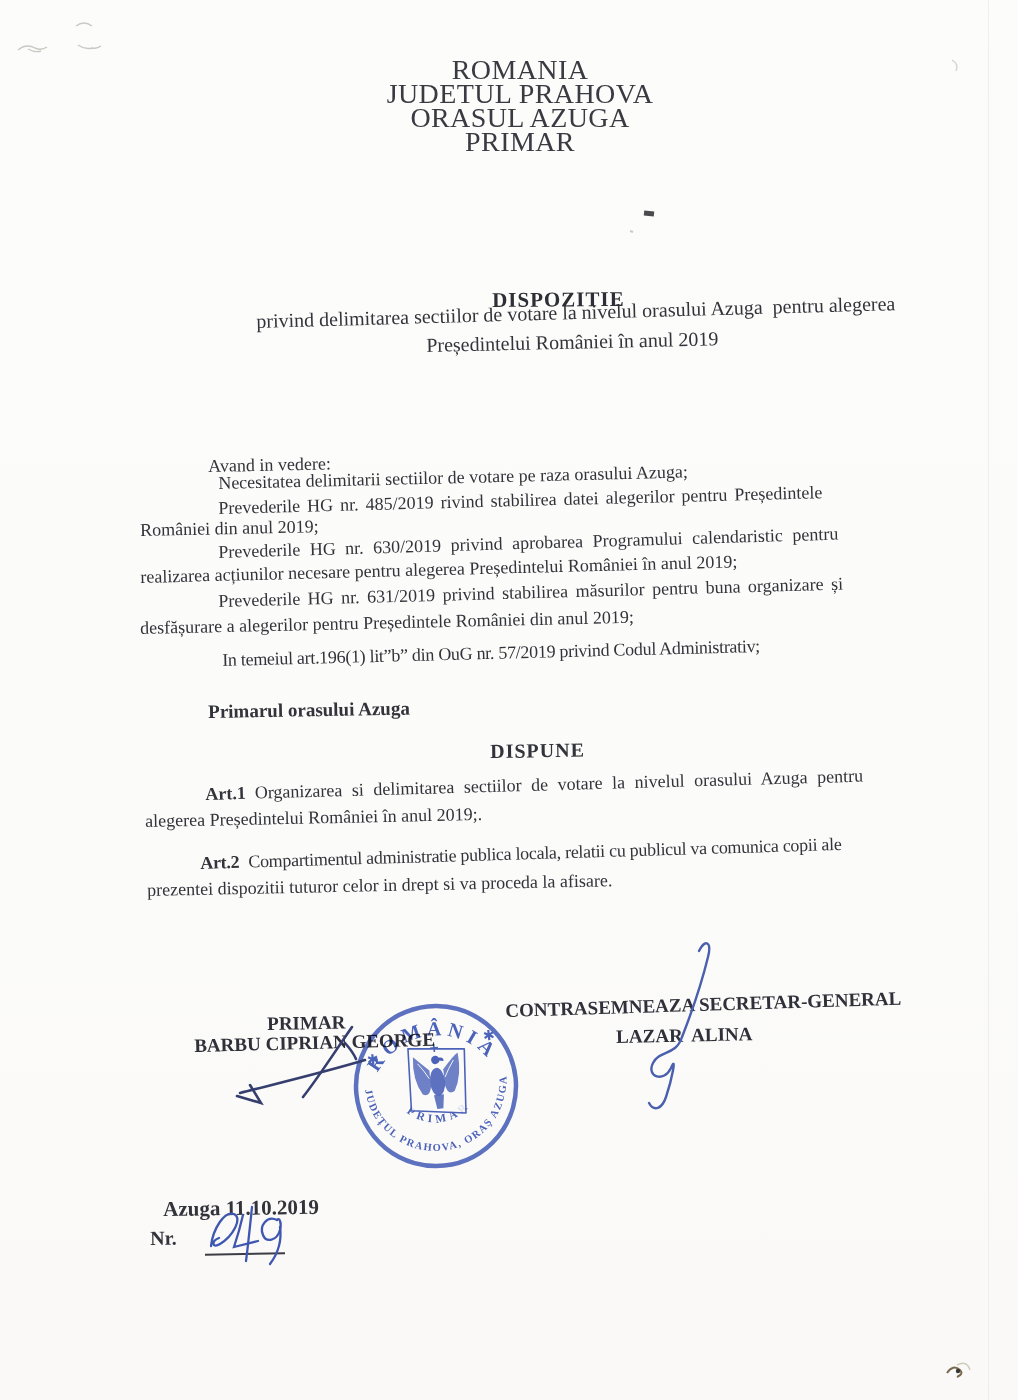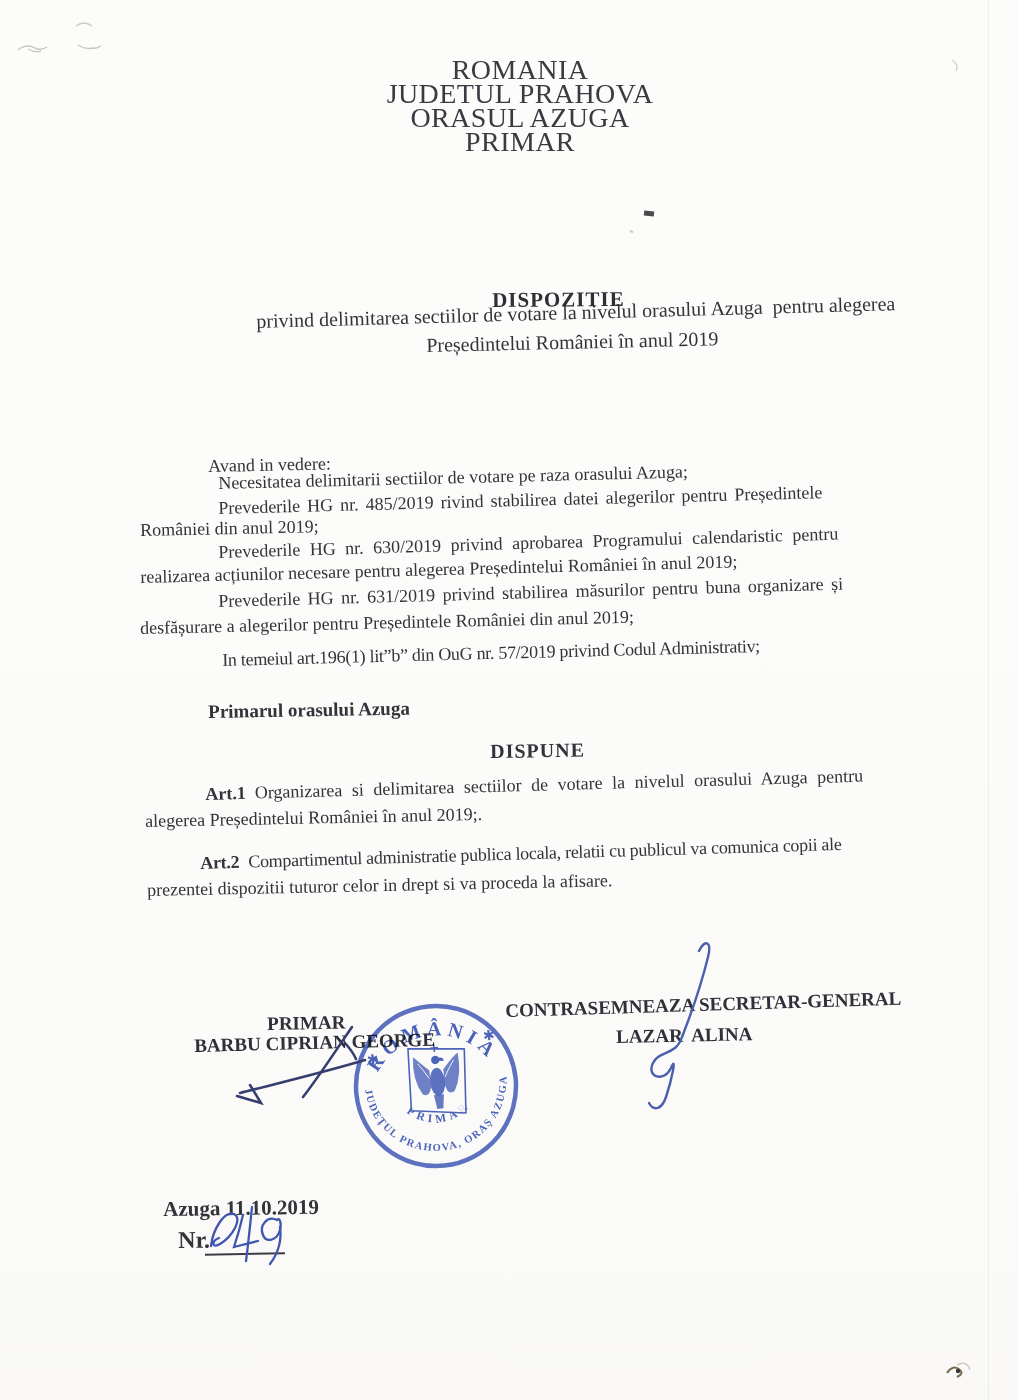--- a/index.html
+++ b/index.html
@@ -106,21 +106,21 @@
         <ellipse cx="88" cy="82" rx="7.5" ry="14" fill="#3d57b9" fill-opacity="0.9"></ellipse>
         <path d="M 81,70 Q 69,58 66,55 Q 63,78 72,93 Q 79,97 81,86 Z" fill="#3d57b9" fill-opacity="0.8"></path>
         <path d="M 95,70 Q 107,57 111,55 Q 113,78 104,93 Q 97,97 95,86 Z" fill="#3d57b9" fill-opacity="0.8"></path>
         <path d="M 83,95 L 93,95 L 91,109 L 85,109 Z" fill="#3d57b9" fill-opacity="0.85"></path>
         <path d="M 70,62 Q 76,70 80,78 M 106,62 Q 100,70 96,78" stroke="#ffffff" stroke-width="0.9" fill="none"></path>
       </g>
     </svg>
   </div>
 
   <div class="ln b" style="left:163px;top:1197px;transform:rotate(-0.8deg);font-size:21px;">Azuga 11.10.2019</div>
-  <div class="ln b" style="left:178px;top:1226px;transform:rotate(-0.8deg);font-size:24px;">Nr.</div>
+  <div class="ln b" style="left:150px;top:1226px;transform:rotate(-0.8deg);font-size:20px;">Nr.</div>
   <div class="nr-underline"></div>
 
   <svg class="ink" width="1018" height="1400" viewBox="0 0 1018 1400">
 
     <g stroke="#353e6e" stroke-width="2.6" fill="none" stroke-linecap="round">
       <path d="M 240,1093 C 275,1084 325,1072 365,1060"></path>
       <path d="M 237,1096 l 24,7 l -11,-18"></path>
       <path d="M 303,1097 C 318,1078 334,1053 352,1027"></path>
       <path d="M 345,1043 q 8,9 11,16"></path>
     </g>

